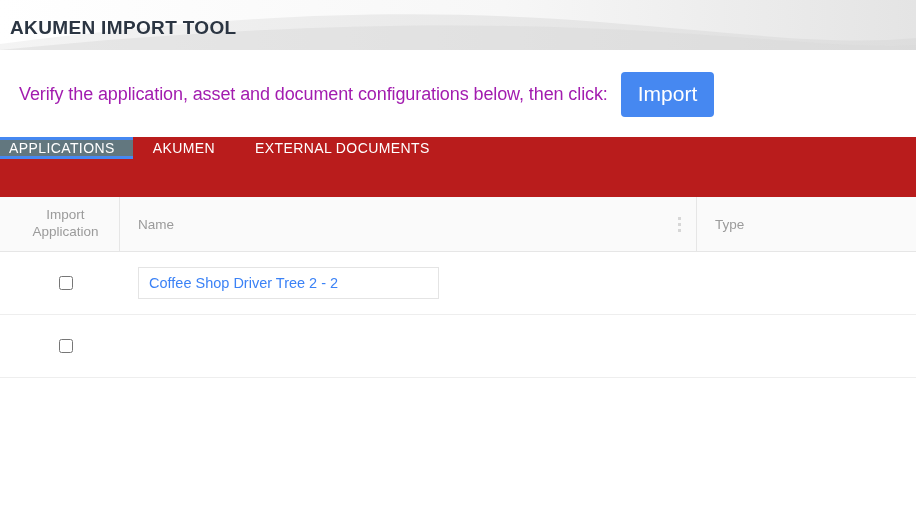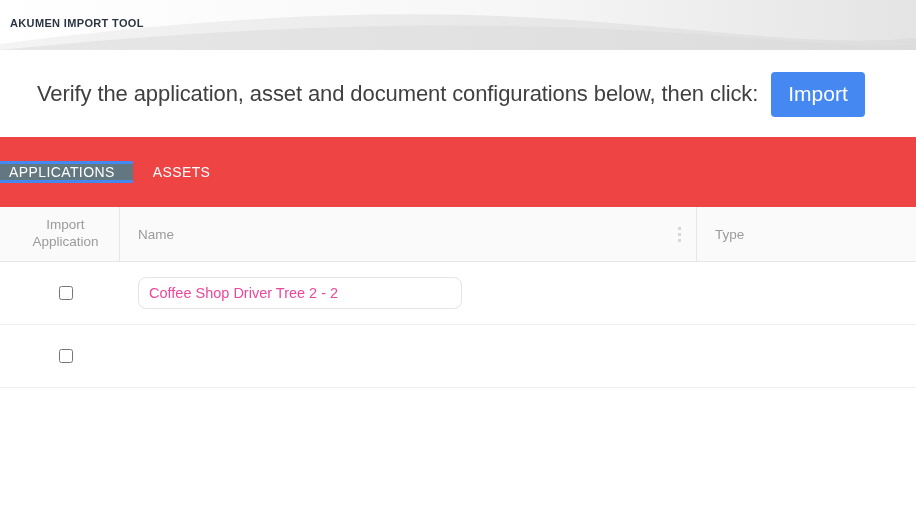--- a/index.html
+++ b/index.html
@@ -23,67 +23,66 @@
   }
   .titlebar .wave {
     position: absolute;
     inset: 0;
     pointer-events: none;
   }
   .titlebar .app-title {
     position: absolute;
     left: 10px;
     top: 17px;
-    font-size: 11px;
+    font-size: 19px;
     font-weight: bold;
     letter-spacing: 0.35px;
     color: #2b3542;
     white-space: nowrap;
   }
 
   
   .instruction-bar {
     position: relative;
     width: 916px;
     height: 86px;
     background: #ffffff;
     display: flex;
     align-items: center;
     padding: 0 18px 0 19px;
   }
   .instruction-text {
-    font-size: 22px;
-    color: #404040;
+    font-size: 18px;
+    color: #a21caf;
     font-weight: 400;
     white-space: nowrap;
     letter-spacing: -0.1px;
-    margin-left: 18px;
   }
   .import-button {
     margin-left: 13px;
     background: #4688f1;
     color: #ffffff;
     border: none;
     border-radius: 4px;
     font-family: "Liberation Sans", sans-serif;
     font-size: 21px;
     line-height: 1;
     padding: 11px 17px 13px 17px;
     cursor: pointer;
     white-space: nowrap;
   }
 
   
   .tabbar {
     position: relative;
     width: 916px;
-    height: 70px;
-    background: #ef4444;
-    display: flex;
-    align-items: center;
+    height: 60px;
+    background: #b91c1c;
+    display: flex;
+    align-items: flex-start;
   }
   .tab {
     display: flex;
     align-items: center;
     padding: 0 20px;
     color: #ffffff;
     font-size: 14px;
     letter-spacing: 0.4px;
     cursor: pointer;
     white-space: nowrap;
@@ -169,28 +168,28 @@
     width: 14px;
     height: 14px;
     margin: 0;
     cursor: pointer;
   }
   .cell-name {
     width: 577px;
     padding-left: 18px;
   }
   .name-input {
-    width: 324px;
+    width: 301px;
     height: 32px;
     border: 1px solid #e4e4e4;
-    border-radius: 8px;
+    border-radius: 0;
     background: #ffffff;
     font-family: "Liberation Sans", sans-serif;
     font-size: 14.5px;
-    color: #ec4899;
+    color: #3b82f6;
     padding: 0 10px;
     outline: none;
   }
   .cell-type { flex: 1; }
 </style>
 </head>
 <body>
 
 <div class="titlebar">
   <svg class="wave" width="916" height="51" viewBox="0 0 916 51" preserveAspectRatio="none">
@@ -215,21 +214,24 @@
 <div class="instruction-bar">
   <span class="instruction-text">Verify the application, asset and document configurations below, then click:</span>
   <button class="import-button">Import</button>
 </div>
 
 <div class="tabbar">
   <div class="tab first active">
     <span>APPLICATIONS</span>
   </div>
   <div class="tab">
-    <span>ASSETS</span>
+    <span>AKUMEN</span>
+  </div>
+  <div class="tab">
+    <span>EXTERNAL DOCUMENTS</span>
   </div>
 </div>
 
 <div class="table">
 
   <div class="thead">
     <div class="th th-import">
       <span>
         <span>Import</span><br>
         <span>Application</span>

